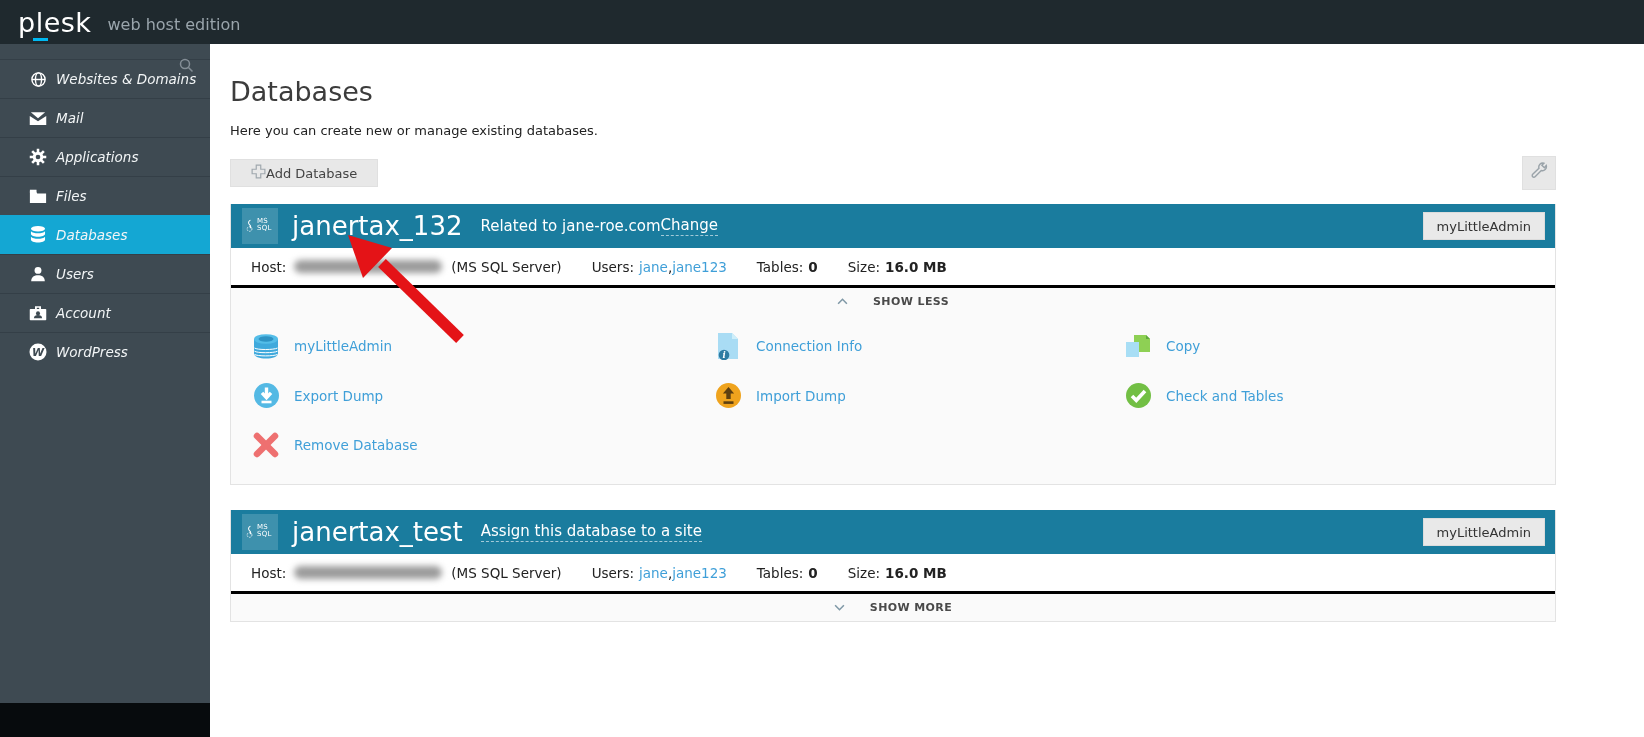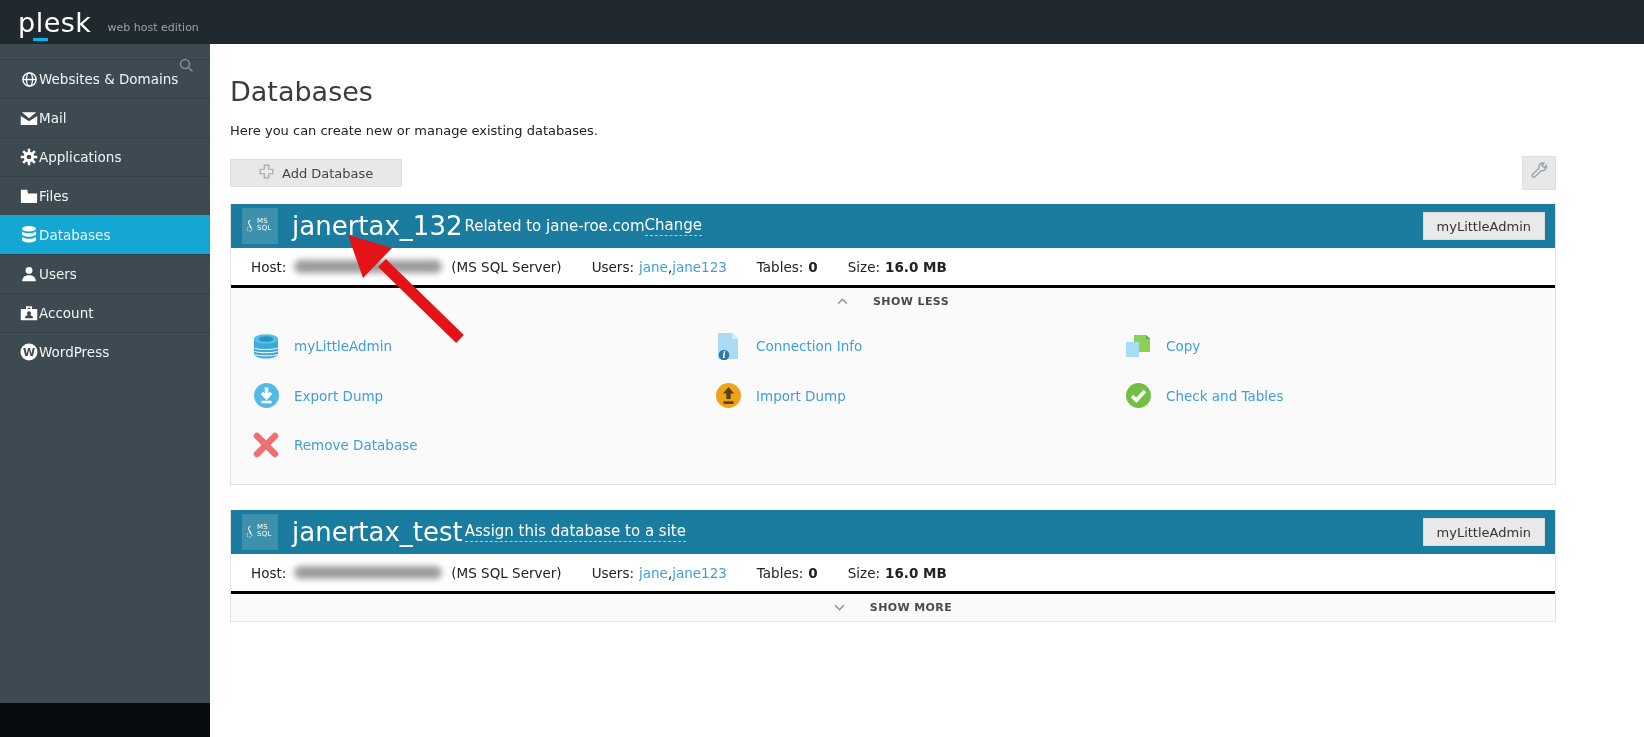--- a/index.html
+++ b/index.html
@@ -6,51 +6,51 @@
   html,body { margin:0; padding:0; }
   body {
     width:1644px; height:737px; overflow:hidden;
     background:#070b0d;
     font-family:"DejaVu Sans","Liberation Sans",sans-serif;
   }
   
   .topbar { height:44px; background:#1f292e; display:flex; align-items:flex-end; padding:0 0 8px 18px; }
   .logo { color:#fff; font-size:27px; line-height:1; letter-spacing:.5px; position:relative; font-weight:400; }
   .logo::after { content:""; position:absolute; left:15px; bottom:-5px; width:15px; height:3px; background:#00b9f2; }
-  .edition { color:#9aa5ac; font-size:11px; margin-left:16px; margin-bottom:2px; }
+  .edition { color:#9aa5ac; font-size:16px; margin-left:16px; margin-bottom:2px; }
   
   .app { display:flex; align-items:stretch; height:693px; }
   .sidebar-col { width:210px; flex:none; }
   .sidebar { background:#3e4a52; height:659px; }
   .search-wrap { padding:8px 8px 7px 8px; position:relative; }
   .search-input { width:100%; height:28px; border:none; outline:none; background:#fff; font-size:13px;
                   color:#333; padding:0 30px 0 9px; font-family:inherit; }
   .search-input::placeholder { color:#555; opacity:1; }
   .search-ic { position:absolute; right:16px; top:14px; }
-  .nav-item { height:39px; display:flex; align-items:center; gap:0; padding-left:19px;
-              color:#f2f5f6; font-size:13.5px; border-top:1px solid #343f47; cursor:pointer; }
+  .nav-item { height:39px; display:flex; align-items:center; gap:8px; padding-left:28px;
+              color:#f2f5f6; font-size:13.5px; border-top:1px solid #343f47; cursor:pointer;font-style:italic; }
   .nav-item.active { background:#14a7d3; border-top-color:#14a7d3; }
   .nav-ic { width:20px; display:flex; justify-content:center; align-items:center; }
   
   .main { flex:1; background:#fff; position:relative; }
   .main-inner { padding:16px 88px 0 20px; }
   h1.page-title { font-size:27px; color:#3c3c3c; font-weight:400; margin:16px 0 16px 0; }
   .subtitle { font-size:13px; color:#222; margin:0 0 18px 0; }
   .toolbar { display:flex; justify-content:space-between; align-items:center; margin-bottom:14px; }
   .btn-add { background:#e8e8e8; border:1px solid #e0e0e0; height:28px; display:inline-flex; align-items:center;
-             gap:8px; padding:0 28px; font-size:13px; color:#444; cursor:pointer; font-family:inherit; }
+             padding:0 20px; font-size:13px; color:#444; cursor:pointer; font-family:inherit; }
   .btn-tool { width:34px; height:34px; background:#e8e8e8; border:1px solid #e0e0e0; display:flex;
               align-items:center; justify-content:center; cursor:pointer; }
   
   .card { border:1px solid #e3e3e3; border-top:none; margin-bottom:25px; }
   .card-header { background:#1a7c9e; height:44px; display:flex; align-items:center; padding:0 10px 0 11px; }
   .mssql-badge { width:36px; height:36px; background:rgba(255,255,255,.16); display:flex; flex-direction:row;
                  align-items:center; justify-content:flex-end; padding-bottom:2px; flex:none; }
   .mssql-badge .badge-label { color:#fff; font-size:7px; line-height:1; letter-spacing:.2px; }
-  .card-title { color:#fff; font-size:26px; line-height:1; margin:0 2px 0 14px; font-weight:400; }
+  .card-title { color:#fff; font-size:26px; line-height:1; margin:0 18px 0 14px; font-weight:400; }
   .card-rel { color:#fff; font-size:15px; }
   .dashed-link { color:#fff; font-size:15px; border-bottom:1px dashed rgba(255,255,255,.6);
                  cursor:pointer; padding-bottom:1px; }
   .header-btn { margin-left:auto; background:#e9e9e9; border:1px solid #dcdcdc; color:#333; font-size:13px;
                 height:28px; padding:0 13px; display:flex; align-items:center; cursor:pointer; font-family:inherit; }
   .info-row { background:#fff; height:40px; display:flex; align-items:center; padding:0 20px;
               font-size:13.5px; color:#222; border-bottom:3px solid #000000; }
   .grp { margin-right:30px; display:flex; align-items:center; }
   .lbl { margin-right:5px; }
   .blur-host { display:inline-block; width:148px; height:13px; background:#9b9b9b; border-radius:7px;

